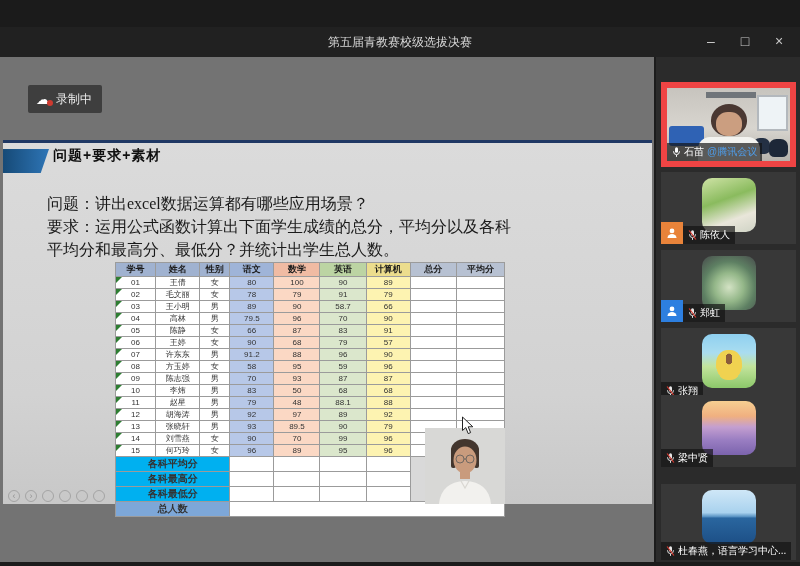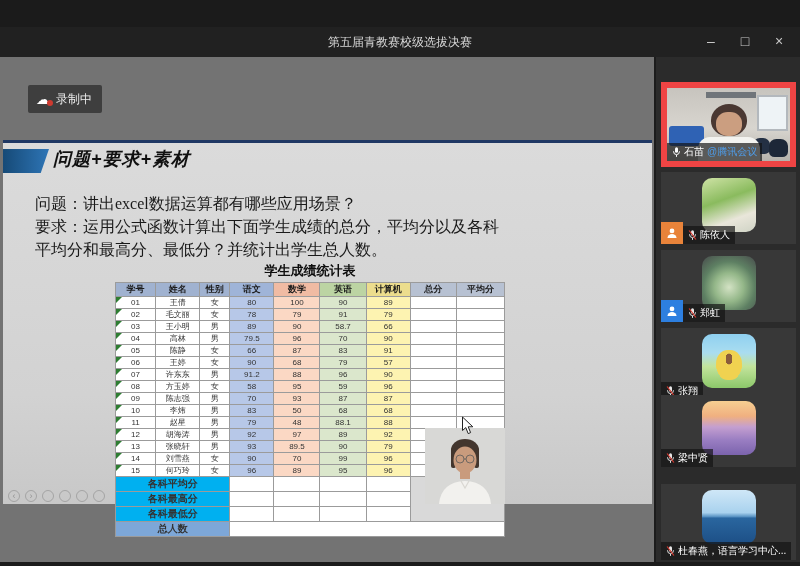--- a/index.html
+++ b/index.html
@@ -23,23 +23,23 @@
   .cloud::after { content:""; position:absolute; right:-3px; bottom:0;
                   width:6px; height:6px; border-radius:50%; background:#ce3a30; }
 
   
   .slide { position:absolute; left:3px; top:113px; width:649px; height:364px;
            background:linear-gradient(180deg,#dbdbdb 0%,#d2d2d2 70%,#c8c8c8 100%); }
   .slide-topline { position:absolute; top:0; left:0; right:0; height:3px; background:#1f3864; }
   .para { position:absolute; left:0; top:9px; width:46px; height:24px;
           background:linear-gradient(90deg,#164a77,#2e75b6);
           clip-path:polygon(0 0,100% 0,82% 100%,0 100%); }
-  .slide-h1 { position:absolute; left:50px; top:7px; font-size:18px; font-weight:bold; color:#101010;
-              letter-spacing:1px;font-style:italic; }
-  .slide-body { position:absolute; left:32px; top:52px; width:600px;
+  .slide-h1 { position:absolute; left:50px; top:7px; font-size:14px; font-weight:bold; color:#101010;
+              letter-spacing:1px; }
+  .slide-body { position:absolute; left:44px; top:52px; width:600px;
                 font-family:"Liberation Serif", serif; font-size:16px; color:#1a1a1a;
                 line-height:23px; }
 
   
   .table-area { position:absolute; left:112px; top:122px; width:390px; }
   .tbl-title { text-align:center; font-weight:bold; font-size:13px; color:#0d0d0d; margin-bottom:2px; }
   table.grades { border-collapse:collapse; width:390px; table-layout:fixed; background:#fff;
                  border:1px solid #4d4d4d; }
   .grades th, .grades td { border:1px solid #9b9b9b; text-align:center; padding:0;
                            overflow:hidden; white-space:nowrap; }
@@ -144,21 +144,20 @@
     <div class="slide-topline"></div>
     <div class="para"></div>
     <div class="slide-h1">问题+要求+素材</div>
     <div class="slide-body">
       <div>问题：讲出excel数据运算都有哪些应用场景？</div>
       <div>要求：运用公式函数计算出下面学生成绩的总分，平均分以及各科</div>
       <div>平均分和最高分、最低分？并统计出学生总人数。</div>
     </div>
 
     <div class="table-area">
-      <div class="tbl-title">学生成绩统计表</div>
       <table class="grades">
         <colgroup>
           <col style="width:40px">
             <col style="width:44px">
             <col style="width:30px">
           <col style="width:44px">
             <col style="width:46px">
             <col style="width:46px">
           <col style="width:44px">
             <col style="width:46px">

